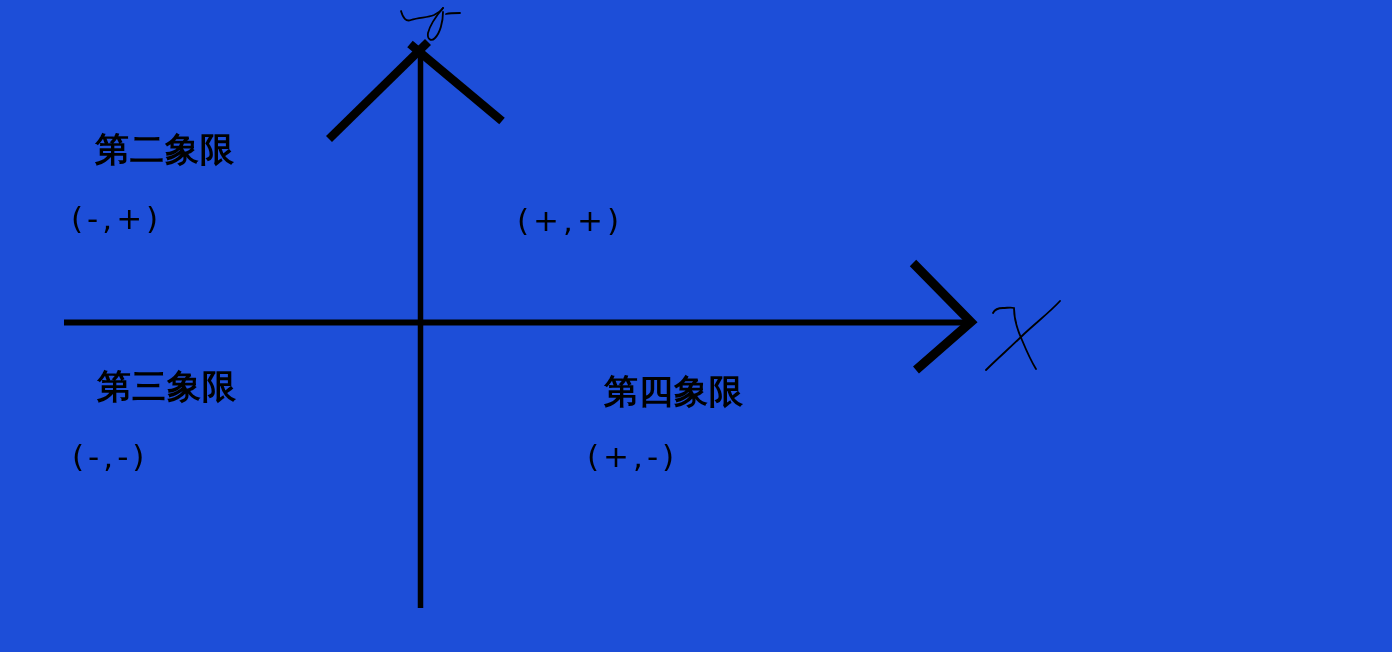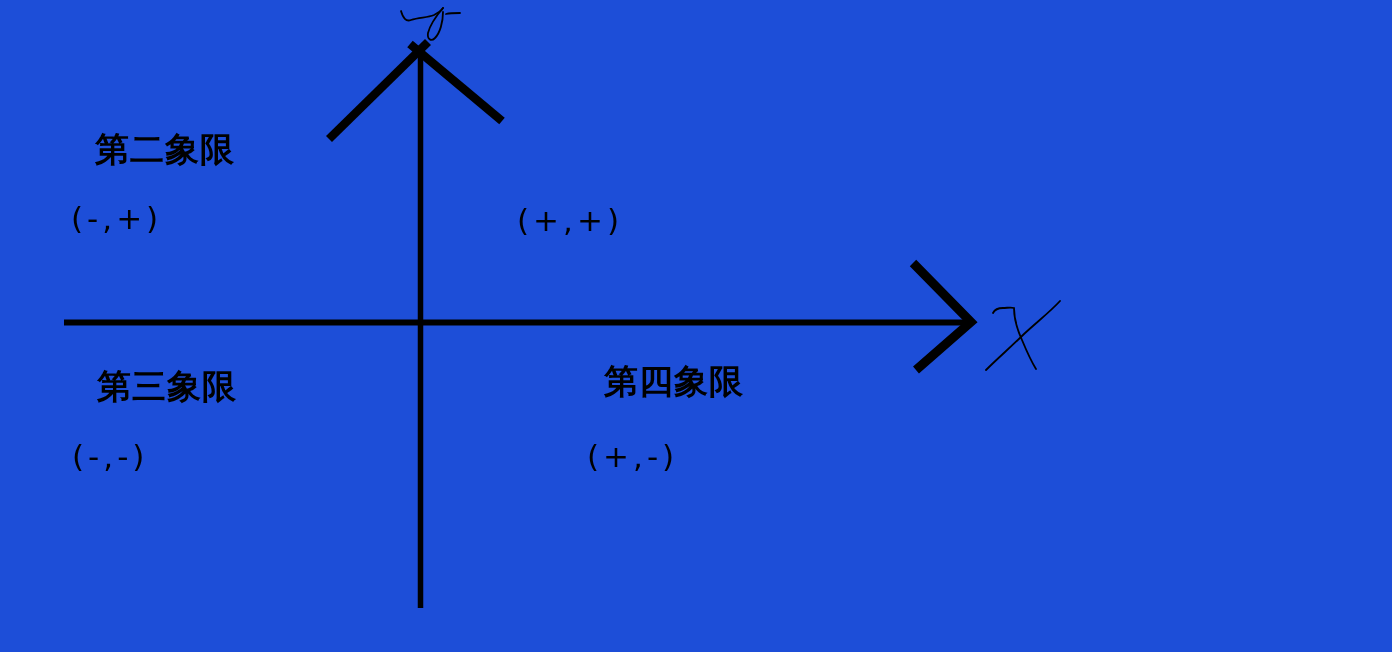--- a/index.html
+++ b/index.html
@@ -38,21 +38,21 @@
     font-weight: 400;
     letter-spacing: 4px;
   }
   
   .q2-name  { left: 95px;  top: 132px; }
   .q2-signs { left: 71px;  top: 203px; }
   .q1-name  { left: 533px; top: 132px; }
   .q1-signs { left: 517px; top: 205px; }
   .q3-name  { left: 97px;  top: 369px; }
   .q3-signs { left: 72px;  top: 441px; }
-  .q4-name  { left: 604px; top: 364px; }
+  .q4-name  { left: 604px; top: 374px; }
   .q4-signs { left: 587px; top: 441px; }
 </style>
 </head>
 <body>
 
 <div class="canvas">
 
   <svg class="drawing-layer" viewBox="0 0 1392 652" xmlns="http://www.w3.org/2000/svg">
 
     <g>

